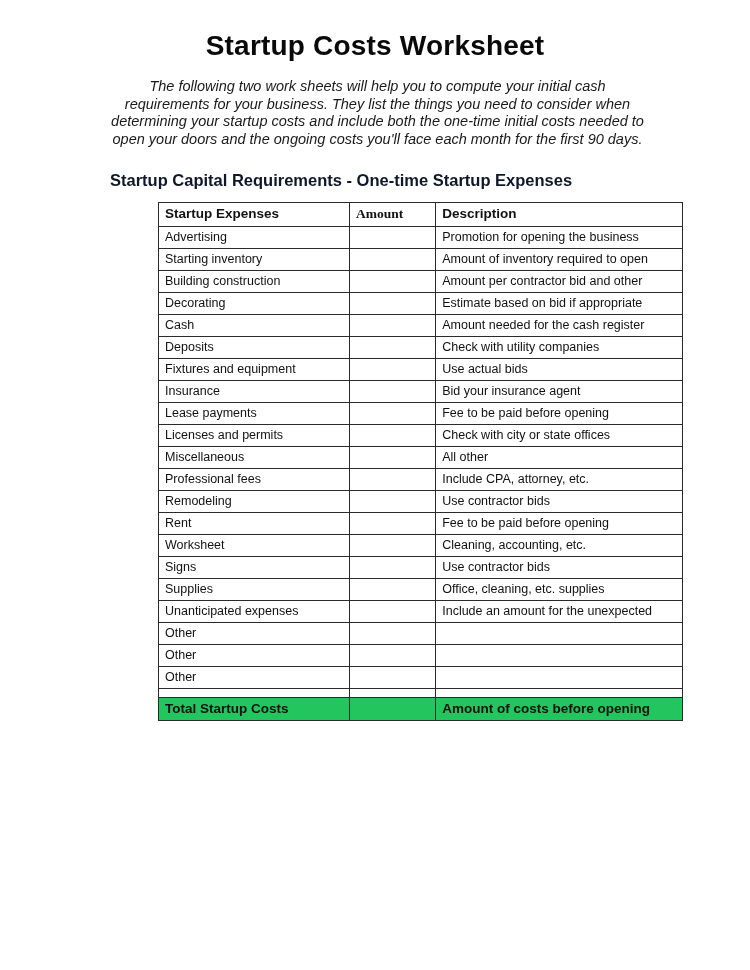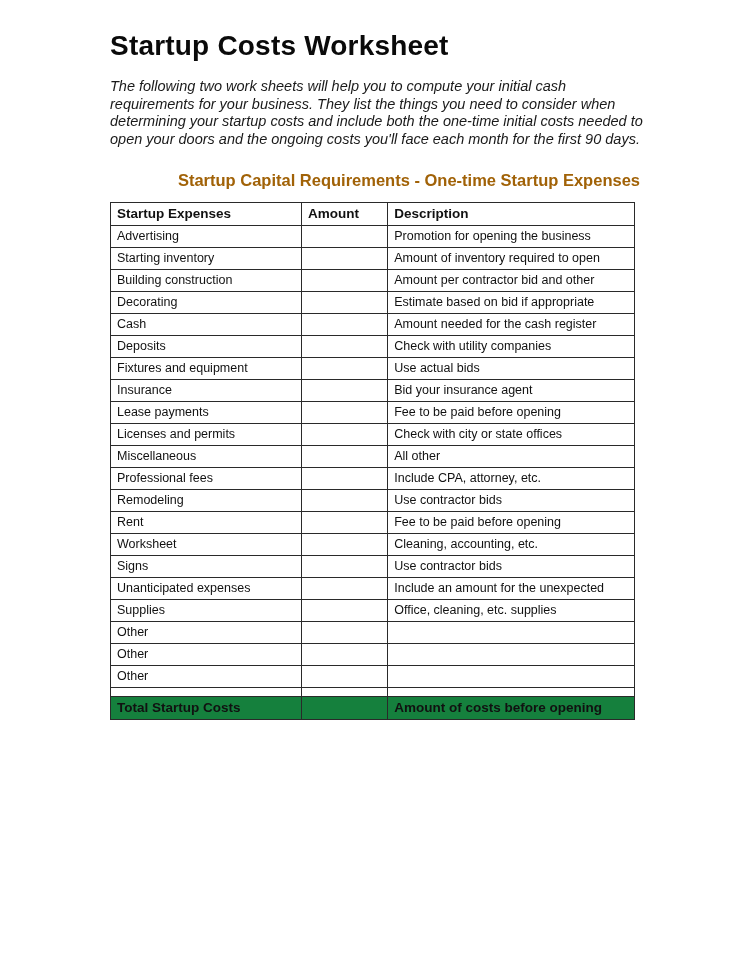--- a/index.html
+++ b/index.html
@@ -17,68 +17,70 @@
     left: 110px;
     top: 30px;
     width: 530px;
   }
   .doc-title {
     font-size: 28px;
     font-weight: bold;
     letter-spacing: 0.2px;
     color: #0a0a0a;
     margin-bottom: 16px;
+    text-align: center;
   }
   .intro {
     font-size: 14.5px;
     font-style: italic;
     line-height: 1.22;
     color: #1a1a1a;
     margin-bottom: 22px;
     width: 535px;
+    text-align: center;
   }
   .section-heading {
     font-size: 16.5px;
     font-weight: bold;
-    color: #a16207;
+    color: #0f172a;
     margin-bottom: 12px;
-    text-align: right;
   }
   table.expenses {
     border-collapse: collapse;
     width: 525px;
     table-layout: fixed;
+    margin-left: 48px;
   }
   table.expenses th,
   table.expenses td {
     border: 1px solid #2a2a2a;
     padding: 3px 6px 4px 6px;
     font-size: 12.5px;
     text-align: left;
     vertical-align: middle;
     height: 22px;
     overflow: hidden;
     white-space: nowrap;
   }
   table.expenses th {
     font-size: 13.5px;
     font-weight: bold;
     height: 21px;
   }
   .col-expense { width: 182px; }
-  .col-amount  { width: 82px; }
+  .col-amount  { width: 82px; font-family: Liberation Serif, serif; }
   .col-description { width: 235px; }
   tr.spacer-row td {
     height: 9px;
     padding: 0 6px;
     font-size: 4px;
     line-height: 4px;
   }
   tr.total-row td {
-    background: #15803d;
+    background: #22c55e;
     font-weight: bold;
     font-size: 13.5px;
     height: 22px;
   }
 </style>
 </head>
 <body>
 
 <div class="page">
 
@@ -172,28 +174,28 @@
           <td class="col-expense">Worksheet</td>
           <td class="col-amount"></td>
           <td class="col-description">Cleaning, accounting, etc.</td>
         </tr>
         <tr>
           <td class="col-expense">Signs</td>
           <td class="col-amount"></td>
           <td class="col-description">Use contractor bids</td>
         </tr>
         <tr>
+          <td class="col-expense">Supplies</td>
+          <td class="col-amount"></td>
+          <td class="col-description">Office, cleaning, etc. supplies</td>
+        </tr>
+        <tr>
           <td class="col-expense">Unanticipated expenses</td>
           <td class="col-amount"></td>
           <td class="col-description">Include an amount for the unexpected</td>
-        </tr>
-        <tr>
-          <td class="col-expense">Supplies</td>
-          <td class="col-amount"></td>
-          <td class="col-description">Office, cleaning, etc. supplies</td>
         </tr>
         <tr>
           <td class="col-expense">Other</td>
           <td class="col-amount"></td>
           <td class="col-description"></td>
         </tr>
         <tr>
           <td class="col-expense">Other</td>
           <td class="col-amount"></td>
           <td class="col-description"></td>

